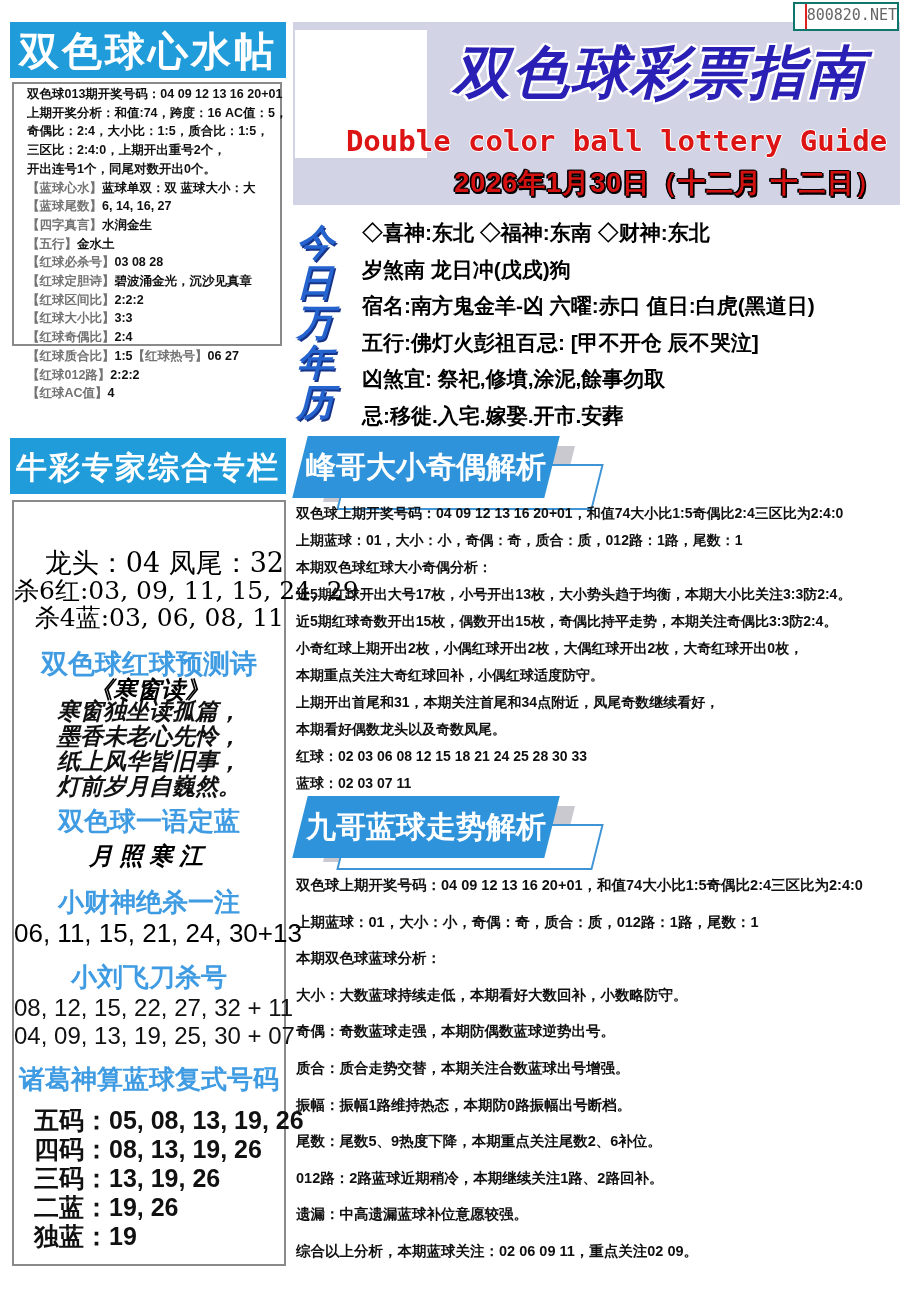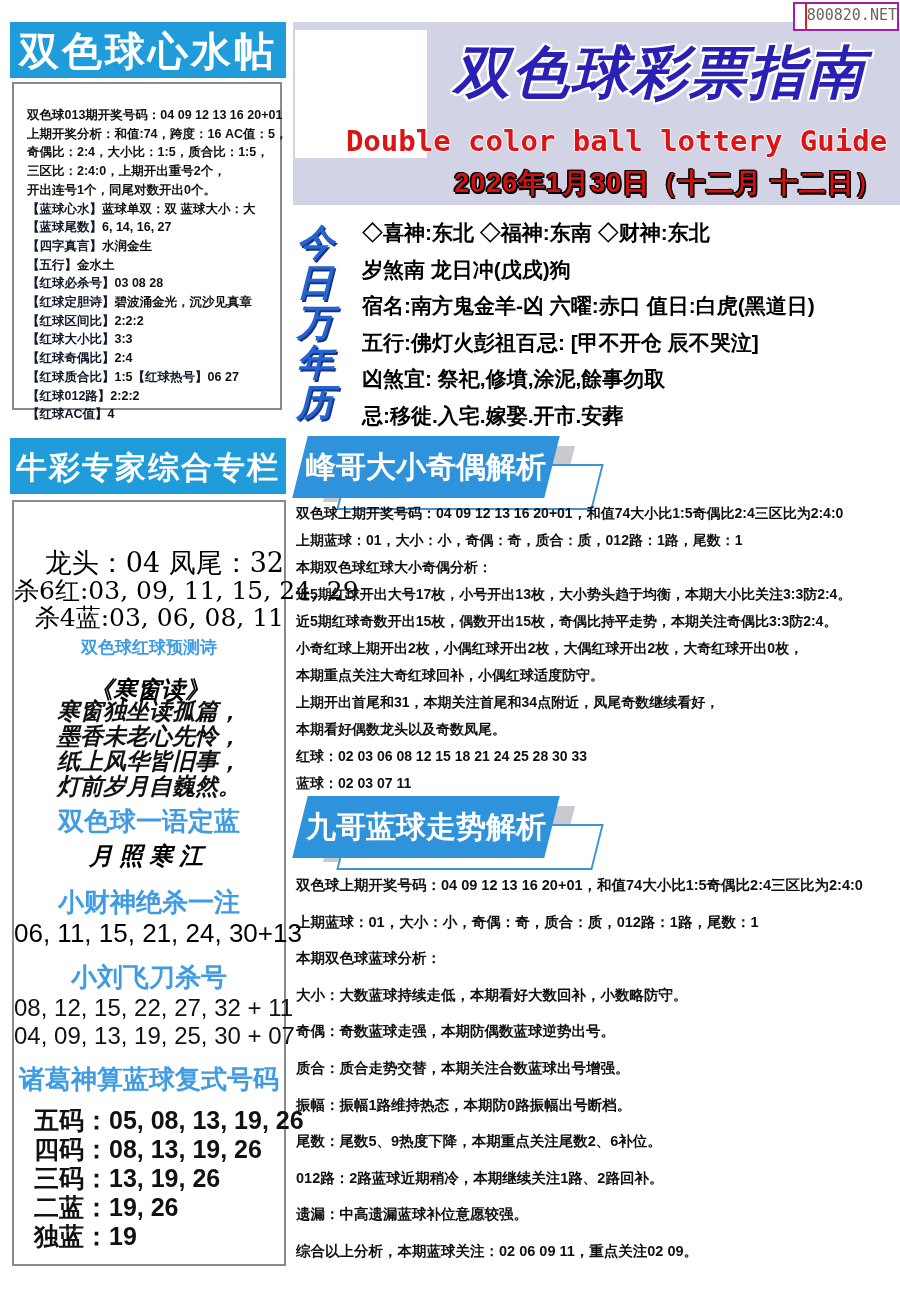--- a/index.html
+++ b/index.html
@@ -5,23 +5,23 @@
   html,body{margin:0;padding:0;background:#fff;}
   #page{position:relative;width:900px;height:1298px;background:#fff;overflow:hidden;
         font-family:"Liberation Sans",sans-serif;color:#111;}
 
   
   .lheader{position:absolute;left:10px;width:276px;background:#1f9cd9;color:#fff;
            text-align:center;font-weight:bold;font-family:"DejaVu Serif","Liberation Serif",serif;}
   #lheader1{top:22px;height:56px;font-size:40px;line-height:58px;letter-spacing:3px;}
   #lheader2{top:438px;height:56px;font-size:31px;line-height:58px;letter-spacing:2px;}
   .lbox{position:absolute;left:12px;width:270px;background:#fff;border:2px solid #8a8a8a;}
-  #lbox1{top:82px;height:328px;padding:22px 2px 0 13px;box-sizing:border-box;}
+  #lbox1{top:82px;height:264px;padding:1px 2px 0 13px;box-sizing:border-box;}
   #lbox1 .tline{font-size:12.5px;font-weight:bold;line-height:18.7px;white-space:nowrap;color:#101010;}
-  .red{color:#0f172a;}
+  .red{color:#737373;}
   #lbox2{top:500px;height:762px;}
   .b2{position:absolute;left:0;right:0;text-align:center;white-space:nowrap;}
   .deepblue{color:#2a6fc5;font-weight:bold;font-size:21px;font-family:"DejaVu Serif","Liberation Serif",serif;letter-spacing:1px;}
   .lblue{color:#3f9be2;font-weight:bold;font-size:26px;}
   .serifline{font-family:"DejaVu Serif","Liberation Serif",serif;font-size:25px;color:#000;text-align:right;}
   .calli{font-family:"DejaVu Serif","Liberation Serif",serif;font-style:italic;font-weight:bold;color:#000;}
   #poemLines .tline{font-size:23px;line-height:25px;font-family:"DejaVu Serif","Liberation Serif",serif;
                     font-style:italic;font-weight:bold;text-align:center;}
   .numline{font-size:26px;color:#000;}
   #feidaoLines .tline{font-size:24px;line-height:28px;text-align:right;}
@@ -34,21 +34,21 @@
   #mainTitle{position:absolute;left:130px;right:4px;top:0;height:95px;text-align:center;line-height:100px;
              font-family:"DejaVu Serif","Liberation Serif",serif;font-weight:bold;font-style:italic;
              font-size:57px;color:#2b20b5;letter-spacing:2px;white-space:nowrap;
              text-shadow:-2px 0 #fff,2px 0 #fff,0 -2px #fff,0 2px #fff,-2px -2px #fff,2px 2px #fff,2px -2px #fff,-2px 2px #fff;}
   #engTitle{position:absolute;left:40px;right:0;top:98px;height:42px;text-align:center;line-height:42px;
             font-family:"DejaVu Sans Mono","Liberation Mono",monospace;font-weight:bold;font-size:29px;color:#dd1414;
             white-space:nowrap;text-shadow:-1px 0 #fff,1px 0 #fff,0 -1px #fff,0 1px #fff;}
   #dateLine{position:absolute;left:150px;right:6px;top:141px;height:40px;text-align:center;line-height:40px;
             font-weight:bold;font-size:27px;color:#d41111;letter-spacing:1px;white-space:nowrap;
             text-shadow:-1.5px 0 #000,1.5px 0 #000,0 -1.5px #000,0 1.5px #000,1.5px 1.5px #000,-1.5px -1.5px #000;}
-  #badge{position:absolute;left:793px;top:2px;width:102px;height:25px;border:2px solid #a21caf;background:#fff;
+  #badge{position:absolute;left:793px;top:2px;width:102px;height:25px;border:2px solid #0f766e;background:#fff;
          display:flex;z-index:5;}
   #badgeGap{width:10px;border-right:2px solid #d22;}
   #badgeText{flex:1;text-align:center;font-family:"DejaVu Sans Mono","Liberation Mono",monospace;
              font-size:15px;color:#666;line-height:23px;}
 
   
   #vtitle{position:absolute;left:292px;top:222px;width:46px;}
   .vchar{height:40px;line-height:40px;text-align:center;font-size:37px;font-weight:bold;color:#2563cf;
          font-family:"DejaVu Serif","Liberation Serif",serif;font-style:italic;
          text-shadow:1.5px 1.5px 0 #16348a;}
@@ -94,21 +94,21 @@
       <div class="tline"><span class="red">【红球质合比】</span><span>1:5</span><span class="red">【红球热号】</span><span>06 27</span></div>
       <div class="tline"><span class="red">【红球012路】</span><span>2:2:2</span></div>
       <div class="tline"><span class="red">【红球AC值】</span><span>4</span></div>
     </div>
 
   <div class="lheader" id="lheader2">牛彩专家综合专栏</div>
   <div class="lbox" id="lbox2">
     <div class="b2 serifline" style="top:43px;font-size:27px;">龙头：04  凤尾：32</div>
     <div class="b2 serifline" style="top:72px;">杀6红:03, 09, 11, 15, 24, 29</div>
     <div class="b2 serifline" style="top:99px;">杀4蓝:03, 06, 08, 11</div>
-    <div class="b2 lblue" style="top:134px;font-size:17px;">双色球红球预测诗</div>
+    <div class="b2 lblue" style="top:144px;font-size:27px;">双色球红球预测诗</div>
     <div class="b2 calli" style="top:172px;font-size:24px;">《寒窗读》</div>
     <div class="b2" style="top:196px;" id="poemLines">
         <div class="tline">寒窗独坐读孤篇，</div>
         <div class="tline">墨香未老心先怜，</div>
         <div class="tline">纸上风华皆旧事，</div>
         <div class="tline">灯前岁月自巍然。</div>
       </div>
     <div class="b2 lblue" style="top:302px;">双色球一语定蓝</div>
     <div class="b2 calli" style="top:338px;font-size:24px;letter-spacing:6px;">月照寒江</div>
     <div class="b2 lblue" style="top:383px;">小财神绝杀一注</div>

